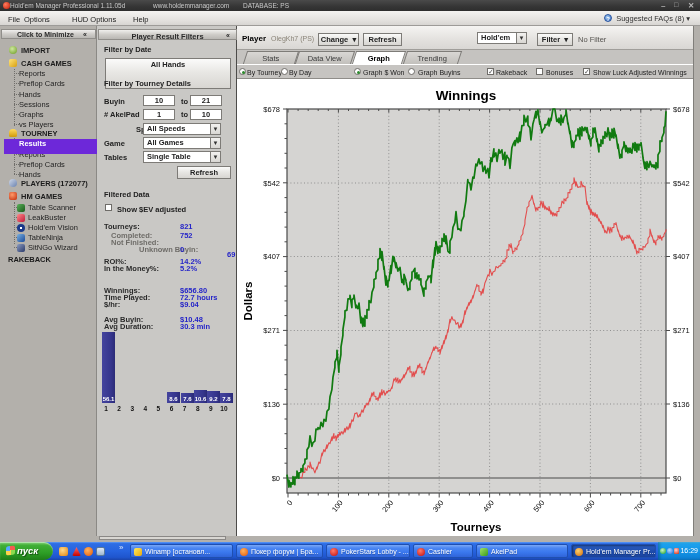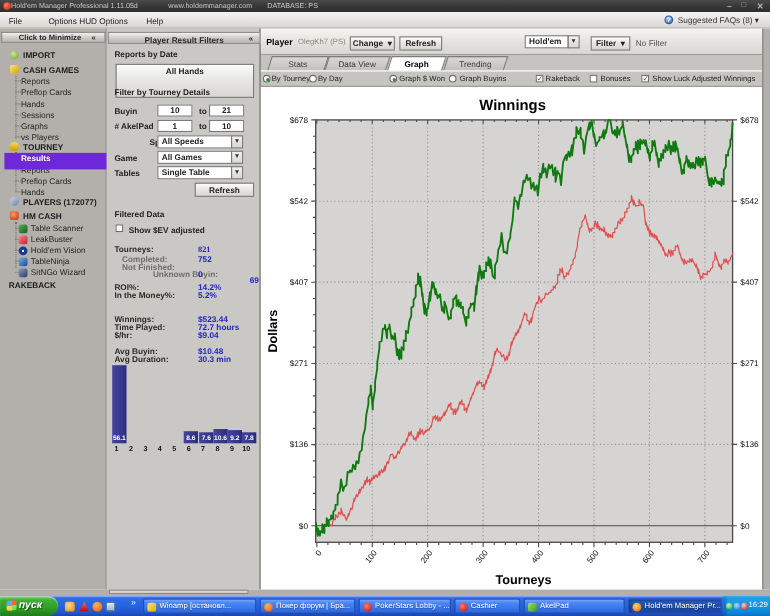--- a/index.html
+++ b/index.html
@@ -63,21 +63,21 @@
   <span class="t" style="left:10px;">Hold'em Manager Professional 1.11.05d</span>
   <span class="t" style="left:153px;">www.holdemmanager.com</span>
   <span class="t" style="left:243px;">DATABASE: PS</span>
   <span style="position:absolute;left:3px;top:2px;width:7px;height:7px;border-radius:50%;background:radial-gradient(circle at 35% 35%,#ff7a5c,#c21d08);"></span>
   <span style="position:absolute;left:661px;top:1px;color:#b5b5b5;font-size:8px;font-weight:bold;">–</span>
     <span style="position:absolute;left:674px;top:1px;color:#b5b5b5;font-size:7px;font-weight:bold;">□</span>
     <span style="position:absolute;left:688px;top:1px;color:#b5b5b5;font-size:7.5px;font-weight:bold;">✕</span>
 </div>
 <div class="abs" id="menubar">
   <span class="m" style="left:8px;">File</span>
-  <span class="m" style="left:44px;">Options</span>
+  <span class="m" style="left:24px;">Options</span>
   <span class="m" style="left:72px;">HUD Options</span>
   <span class="m" style="left:133px;">Help</span>
   <span style="position:absolute;right:10px;top:3px;color:#333;">Suggested FAQs (8) ▾</span>
   <span style="position:absolute;right:88px;top:3px;width:8px;height:8px;border-radius:50%;background:radial-gradient(circle at 35% 30%,#9ec7f0,#3a6fc2);border:1px solid #2a55a0;color:#fff;font-size:6px;font-weight:bold;text-align:center;line-height:8px;">?</span>
 </div>
 
 <div class="abs" id="sidebar">
     <div class="hdrbar" style="left:1px;top:3px;width:95px;height:10px;">
       <span style="position:absolute;left:15px;top:1px;">Click to Minimize</span>
       <span style="position:absolute;right:8px;top:1px;">«</span>
@@ -111,42 +111,42 @@
     <span class="side-item" style="left:19px;top:84px;">Graphs</span>
     <span class="side-item" style="left:19px;top:94px;">vs Players</span>
     <span class="icon8" style="left:9px;top:103px;background:linear-gradient(180deg,#ffd95c,#cf9a0a);border-radius:50% 50% 20% 20%;"></span>
     <span class="side-hdr" style="left:21px;top:103px;">TOURNEY</span>
     <span class="side-item" style="left:19px;top:124px;">Reports</span>
     <span class="side-item" style="left:19px;top:134px;">Preflop Cards</span>
     <span class="side-item" style="left:19px;top:144px;">Hands</span>
     <span class="icon8" style="left:9px;top:153px;background:linear-gradient(135deg,#cfd8e8,#6a82b0);border-radius:50%;"></span>
     <span class="side-hdr" style="left:21px;top:153px;">PLAYERS (172077)</span>
     <span class="icon8" style="left:9px;top:166px;background:radial-gradient(circle at 40% 35%,#ff9a6a,#c02a0a);"></span>
-    <span class="side-hdr" style="left:21px;top:166px;">HM CASH</span>
+    <span class="side-hdr" style="left:21px;top:166px;">HM GAMES</span>
     <span class="icon8" style="left:17px;top:178px;width:8px;height:8px;background:linear-gradient(135deg,#5ab05a,#1a5a1a);"></span>
     <span class="side-item" style="left:28px;top:177px;">Table Scanner</span>
     <span class="icon8" style="left:17px;top:188px;width:8px;height:8px;background:linear-gradient(135deg,#ff8a8a,#c01a3a);"></span>
     <span class="side-item" style="left:28px;top:187px;">LeakBuster</span>
     <span class="icon8" style="left:17px;top:198px;width:8px;height:8px;background:radial-gradient(circle at 50% 50%,#fff 18%,#1a3a8a 22%);border-radius:50%;"></span>
     <span class="side-item" style="left:28px;top:197px;">Hold’em Vision</span>
     <span class="icon8" style="left:17px;top:208px;width:8px;height:8px;background:linear-gradient(135deg,#7ab0e0,#1a4a9a);"></span>
     <span class="side-item" style="left:28px;top:207px;">TableNinja</span>
     <span class="icon8" style="left:17px;top:218px;width:8px;height:8px;background:linear-gradient(135deg,#8a9ac0,#2a3a6a);"></span>
     <span class="side-item" style="left:28px;top:217px;">SitNGo Wizard</span>
     <span class="side-hdr" style="left:8px;top:229px;">RAKEBACK</span>
     <div id="selrow" style="top:113px;">
       <span>Results</span>
     </div>
   </div>
 <div class="abs" id="fpanel">
     <div class="hdrbar" style="left:1px;top:3px;width:139px;height:11px;text-align:center;">
       <span style="position:absolute;left:0;right:0;top:1.5px;font-size:7.5px;">Player Result Filters</span>
       <span style="position:absolute;right:6px;top:1.5px;">«</span>
     </div>
-    <span class="flabel" style="left:7px;top:19px;">Reports by Date</span>
+    <span class="flabel" style="left:7px;top:19px;">Filter by Date</span>
     <div class="btn3d" style="left:8px;top:32px;width:126px;height:31px;line-height:12px;">All Hands</div>
     <span class="flabel" style="left:7px;top:53px;">Filter by Tourney Details</span>
     <span class="flabel" style="left:7px;top:71px;">Buyin</span>
     <span class="inp" style="left:46px;top:69px;width:32px;">10</span>
     <span class="flabel" style="left:84px;top:71px;">to</span>
     <span class="inp" style="left:93px;top:69px;width:32px;">21</span>
     <span class="flabel" style="left:7px;top:84px;"># AkelPad</span>
     <span class="inp" style="left:46px;top:83px;width:32px;">1</span>
     <span class="flabel" style="left:84px;top:84px;">to</span>
     <span class="inp" style="left:93px;top:83px;width:32px;">10</span>
@@ -157,33 +157,33 @@
     <span class="dd" style="left:46px;top:111px;width:68px;">All Games</span>
     <span class="ddarr" style="left:113px;top:111px;">▼</span>
     <span class="flabel" style="left:7px;top:127px;">Tables</span>
     <span class="dd" style="left:46px;top:125px;width:68px;">Single Table</span>
     <span class="ddarr" style="left:113px;top:125px;">▼</span>
     <div class="btn3d" style="left:80px;top:140px;width:54px;height:13px;line-height:12px;">Refresh</div>
     <span class="flabel" style="left:7px;top:164px;">Filtered Data</span>
     <span class="chk" style="left:8px;top:178px;"></span>
     <span class="flabel" style="left:20px;top:179px;">Show $EV adjusted</span>
     <span class="statlbl" style="left:7px;top:196px;">Tourneys:</span>
-    <span class="statval" style="left:83px;top:196px;font-family:Liberation Serif, serif;">821</span>
+    <span class="statval" style="left:83px;top:196px;">821</span>
     <span class="statsub" style="left:14px;top:205px;">Completed:</span>
     <span class="statval" style="left:83px;top:205px;">752</span>
     <span class="statsub" style="left:14px;top:212px;">Not Finished:</span>
     <span class="statval" style="left:83px;top:224px;padding-left:47px;">69</span>
     <span class="statsub" style="left:14px;top:219px;padding-left:28px;">Unknown Buyin:</span>
     <span class="statval" style="left:83px;top:219px;">0</span>
     <span class="statlbl" style="left:7px;top:231px;">ROI%:</span>
     <span class="statval" style="left:83px;top:231px;">14.2%</span>
     <span class="statlbl" style="left:7px;top:238px;">In the Money%:</span>
     <span class="statval" style="left:83px;top:238px;">5.2%</span>
     <span class="statlbl" style="left:7px;top:260px;">Winnings:</span>
-    <span class="statval" style="left:83px;top:260px;">$523.44</span>
+    <span class="statval" style="left:83px;top:260px;">$656.80</span>
     <span class="statlbl" style="left:7px;top:267px;">Time Played:</span>
     <span class="statval" style="left:83px;top:267px;">72.7 hours</span>
     <span class="statlbl" style="left:7px;top:274px;">$/hr:</span>
     <span class="statval" style="left:83px;top:274px;">$9.04</span>
     <span class="statlbl" style="left:7px;top:289px;">Avg Buyin:</span>
     <span class="statval" style="left:83px;top:289px;">$10.48</span>
     <span class="statlbl" style="left:7px;top:296px;">Avg Duration:</span>
     <span class="statval" style="left:83px;top:296px;">30.3 min</span>
     <div class="hbar" style="left:5px;top:305.9px;width:13px;height:71.1px;"></div>
     <span class="hbarlbl" style="left:4px;top:370px;width:15px;">56.1</span>

